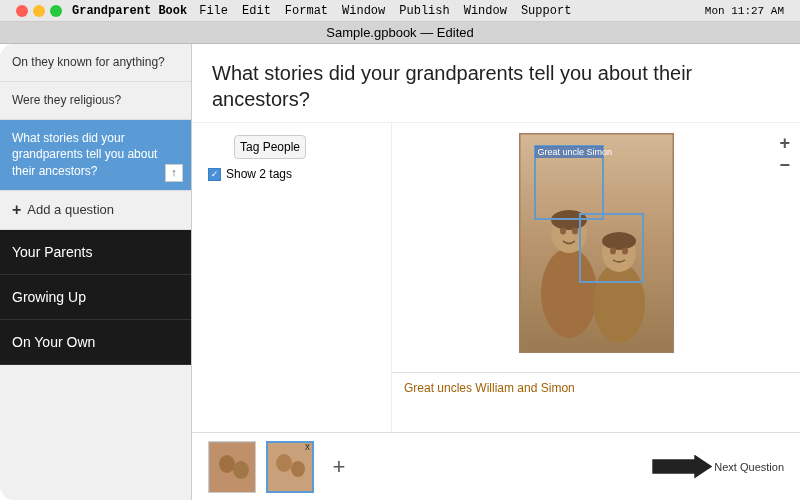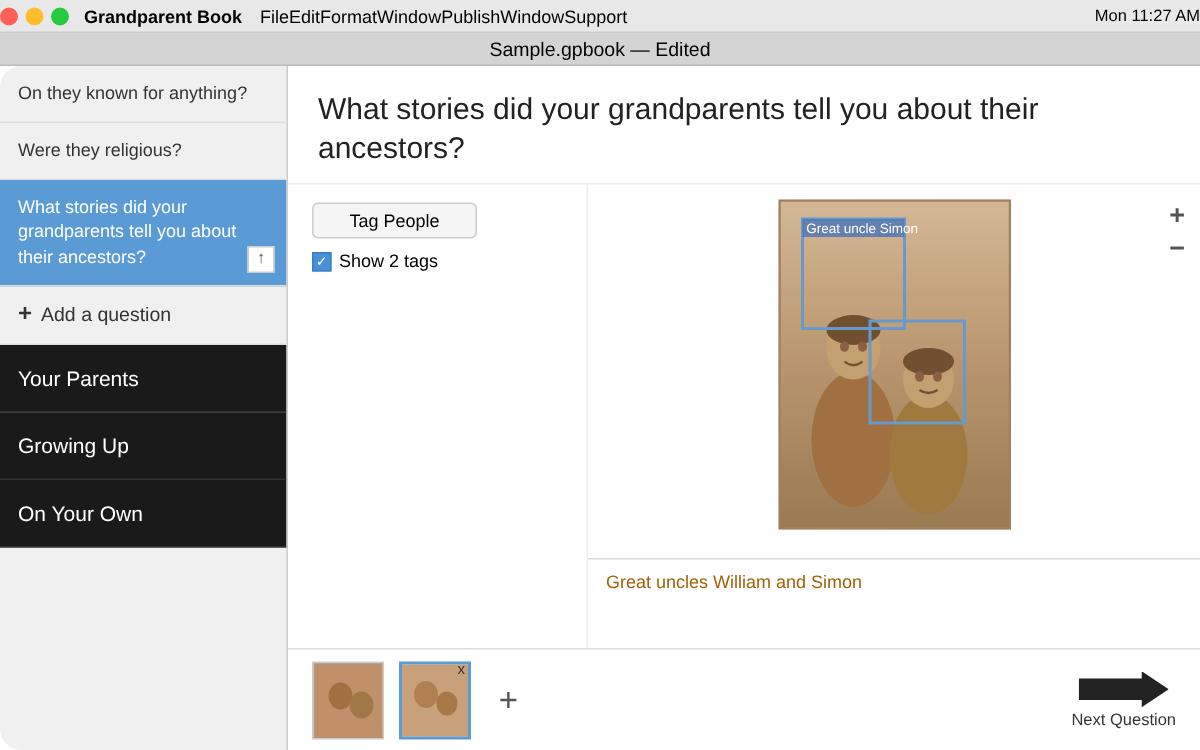--- a/index.html
+++ b/index.html
@@ -4,32 +4,33 @@
   <style>
     * { box-sizing: border-box; margin: 0; padding: 0; }
     body { width: 800px; height: 500px; overflow: hidden; font-family: -apple-system, BlinkMacSystemFont, "Helvetica Neue", sans-serif; display: flex; flex-direction: column; }
 
     
     .menubar {
       height: 22px;
       background: #e8e8e8;
       display: flex;
       align-items: center;
-      padding: 0 0;
+      padding: 0 16px;
       font-size: 12px;
       border-bottom: 1px solid #ccc;
       flex-shrink: 0;
+      font-family: Liberation Mono, monospace;
     }
     .menubar-traffic-lights { display: flex; gap: 5px; margin-right: 10px; }
     .traffic-light { width: 12px; height: 12px; border-radius: 50%; }
     .tl-red { background: #ff5f56; }
     .tl-yellow { background: #ffbd2e; }
     .tl-green { background: #27c93f; }
     .menubar-title { font-weight: bold; margin-right: 12px; font-size: 12px; }
-    .menubar-items { display: flex; font-size: 12px; flex: 1; }
+    .menubar-items { display: flex; gap: 14px; font-size: 12px; flex: 1; }
     .menubar-right { display: flex; align-items: center; gap: 8px; font-size: 11px; margin-left: auto; }
 
     
     .tabbar {
       height: 22px;
       background: #d4d4d4;
       display: flex;
       align-items: center;
       justify-content: center;
       font-size: 13px;
@@ -141,25 +142,26 @@
       flex-direction: column;
       gap: 8px;
       border-right: 1px solid #eee;
       flex-shrink: 0;
     }
 
     .tag-people-btn {
       border: 1px solid #ccc;
       background: #f5f5f5;
       border-radius: 4px;
-      padding: 4px 24px;
+      padding: 4px 5px;
       font-size: 12px;
       cursor: pointer;
       text-align: center;
       width: fit-content;
+      margin-left: 26px;
     }
 
     .show-tags-row {
       display: flex;
       align-items: center;
       gap: 5px;
       font-size: 12px;
     }
     .checkbox-blue {
       width: 13px; height: 13px;
@@ -302,21 +304,21 @@
       align-items: center;
       justify-content: center;
       font-size: 22px;
       color: #555;
       cursor: pointer;
     }
 
     .next-question-btn {
       margin-left: auto;
       display: flex;
-      flex-direction: column;
+      flex-direction: row;
       align-items: center;
       gap: 2px;
       cursor: pointer;
     }
     .next-arrow {
       width: 60px;
       height: 24px;
       background: #222;
       clip-path: polygon(0% 20%, 70% 20%, 70% 0%, 100% 50%, 70% 100%, 70% 80%, 0% 80%);
     }

